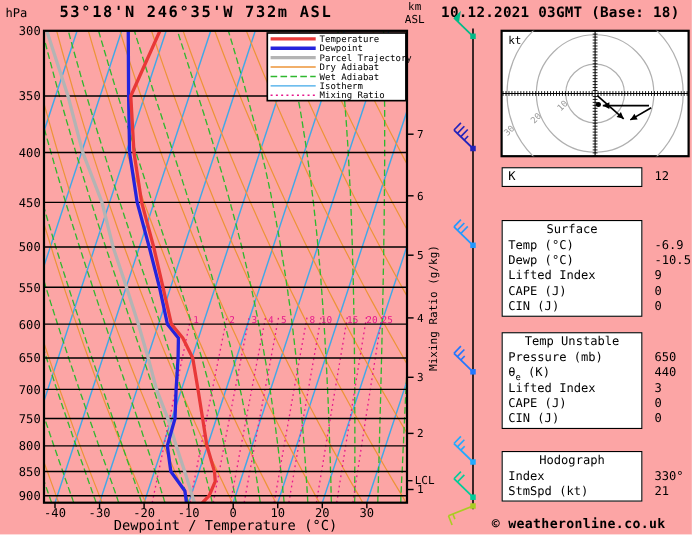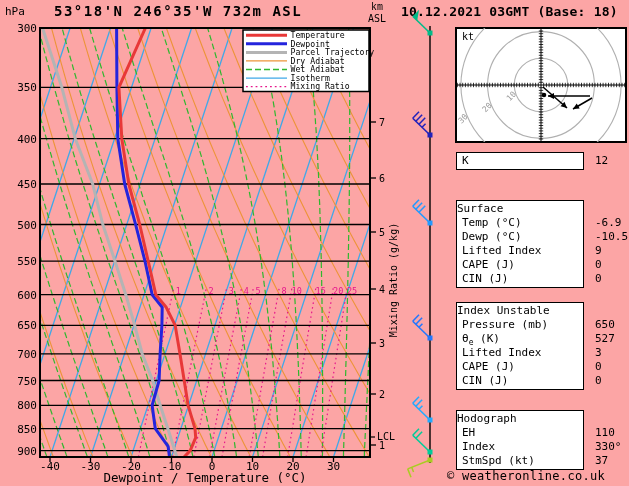--- a/index.html
+++ b/index.html
@@ -9,23 +9,23 @@
   #hpa{left:5px;top:5px;font-size:11px;}
   #title{left:54px;top:3px;font-size:14px;font-weight:bold;letter-spacing:1.5px;}
   #km{left:371px;top:2px;font-size:10px;font-family:Liberation Mono, monospace;}
   #asl{left:368px;top:13px;font-size:10px;}
   #date{left:401px;top:4px;font-size:13px;font-weight:bold;letter-spacing:0.2px;}
   svg{position:absolute;left:0;top:0;}
   .tbox{position:absolute;left:456px;width:126px;border:1px solid #000;background:#fff;
         font-size:11px;padding:1px 0;}
   .trow{position:relative;height:14px;line-height:14px;padding-left:5px;white-space:pre;}
   .trow .val{position:absolute;left:92px;top:0;margin-left:46px;}
-  .thead{height:14px;line-height:14px;text-align:left;}
+  .thead{height:14px;line-height:14px;text-align:center;}
   sub{font-size:8px;}
-  #footer{position:absolute;left:447px;top:469px;font-size:12px;font-weight:normal;letter-spacing:0.3px;}
+  #footer{position:absolute;left:447px;top:469px;font-size:12px;font-weight:bold;letter-spacing:0.3px;}
 </style>
 </head>
 <body>
 
 <div class="stage">
   <div class="hdr" id="hpa">hPa</div>
   <div class="hdr" id="title">53°18'N 246°35'W 732m ASL</div>
   <div class="hdr" id="km">km</div>
   <div class="hdr" id="asl">ASL</div>
   <div class="hdr" id="date">10.12.2021 03GMT (Base: 18)</div>
@@ -426,28 +426,27 @@
       </div>
       <div class="tbox" style="top: 200px;">
         <div class="thead">Surface</div>
         <div class="trow"><span>Temp (°C)</span><span class="val">-6.9</span></div>
         <div class="trow"><span>Dewp (°C)</span><span class="val">-10.5</span></div>
         <div class="trow"><span>Lifted Index</span><span class="val">9</span></div>
         <div class="trow"><span>CAPE (J)</span><span class="val">0</span></div>
         <div class="trow"><span>CIN (J)</span><span class="val">0</span></div>
       </div>
       <div class="tbox" style="top: 302px;">
-        <div class="thead">Index Unstable</div>
+        <div class="thead">Temp Unstable</div>
         <div class="trow"><span>Pressure (mb)</span><span class="val">650</span></div>
-        <div class="trow"><span>θ<sub>e</sub> (K)</span><span class="val">527</span></div>
+        <div class="trow"><span>θ<sub>e</sub> (K)</span><span class="val">440</span></div>
         <div class="trow"><span>Lifted Index</span><span class="val">3</span></div>
         <div class="trow"><span>CAPE (J)</span><span class="val">0</span></div>
         <div class="trow"><span>CIN (J)</span><span class="val">0</span></div>
       </div>
       <div class="tbox" style="top: 410px;">
         <div class="thead">Hodograph</div>
-        <div class="trow"><span>EH</span><span class="val">110</span></div>
         <div class="trow"><span>Index</span><span class="val">330°</span></div>
-        <div class="trow"><span>StmSpd (kt)</span><span class="val">37</span></div>
+        <div class="trow"><span>StmSpd (kt)</span><span class="val">21</span></div>
       </div>
     </div>
   <div id="footer">© weatheronline.co.uk</div>
 </div>
 
 </body></html>

